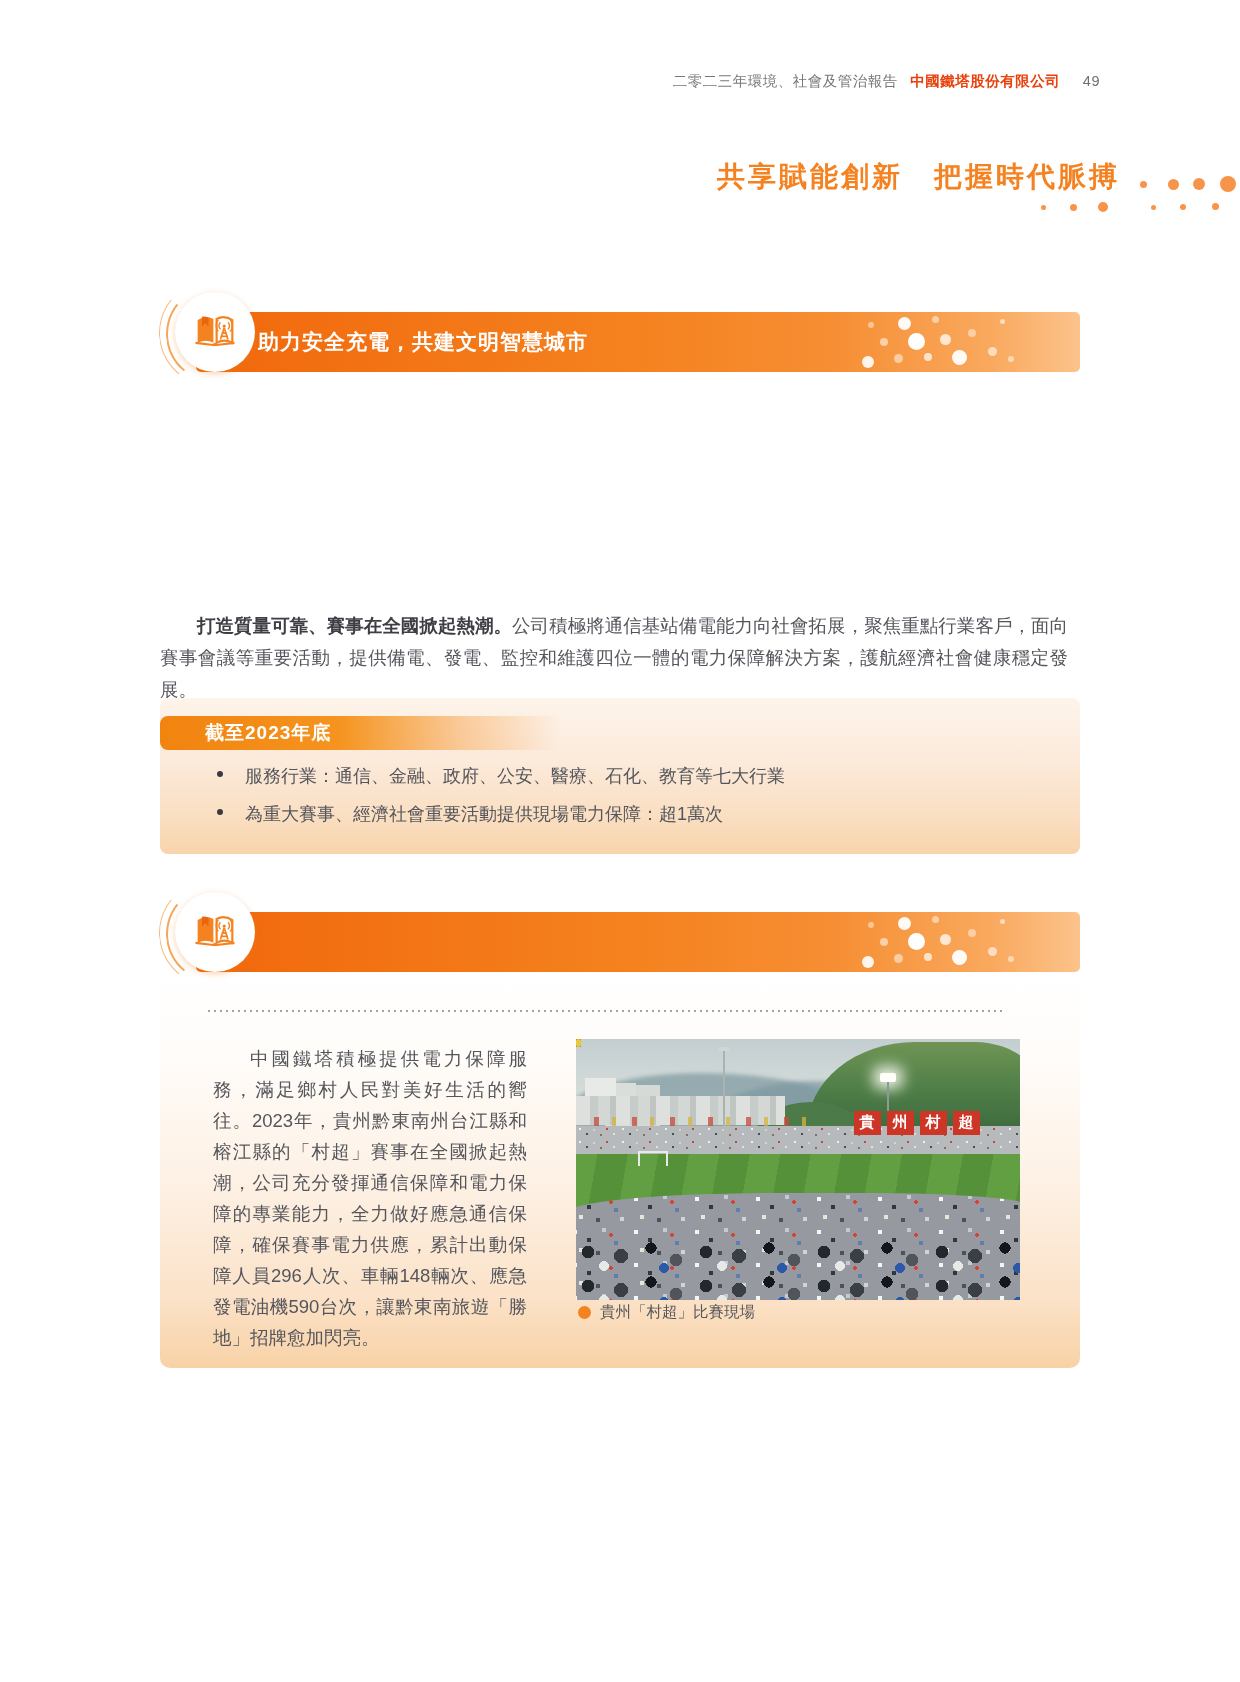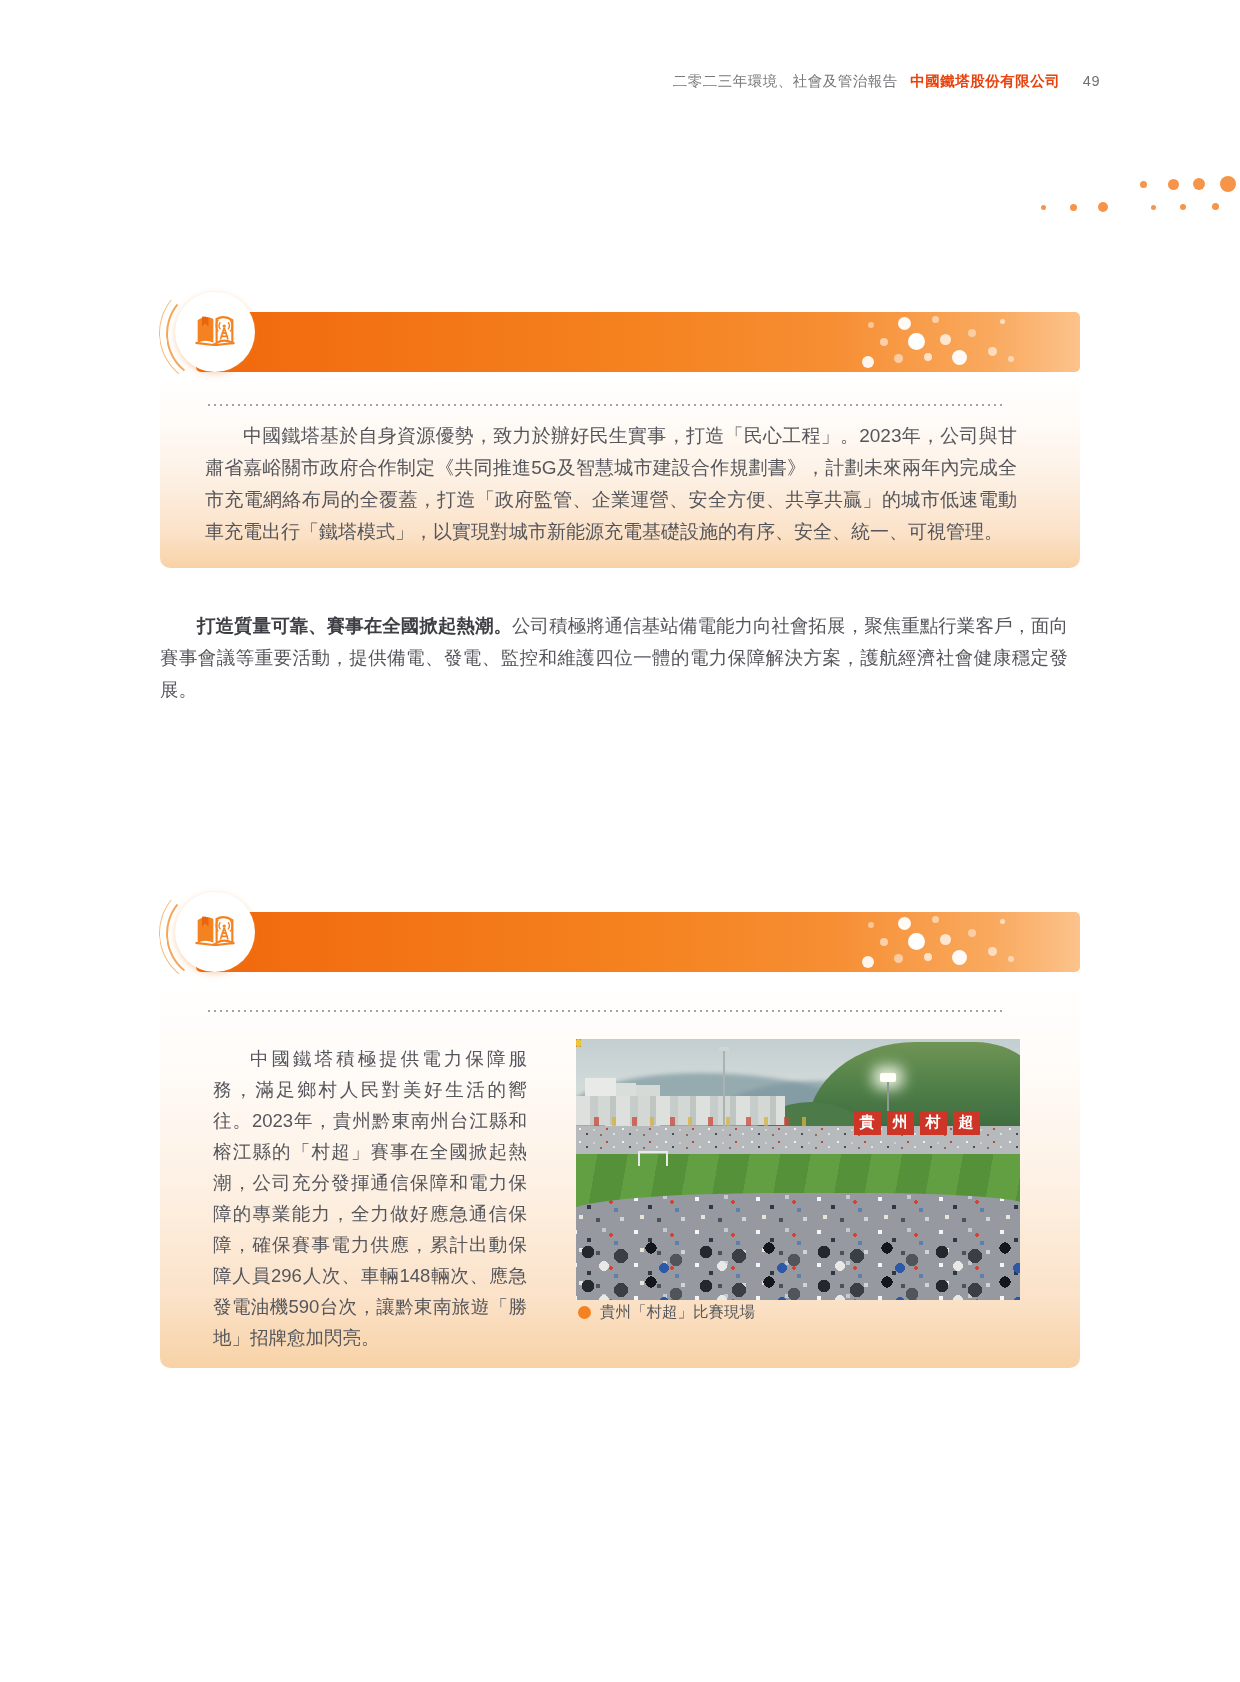--- a/index.html
+++ b/index.html
@@ -120,20 +120,21 @@
 <body>
 
 <div class="page">
 
   <header class="hdr">
     <span>二零二三年環境、社會及管治報告</span>
     <span class="company">中國鐵塔股份有限公司</span>
     <span class="pageno">49</span>
   </header>
 
+  <h1 class="section-heading">共享賦能創新　把握時代脈搏</h1>
   <div class="hdots">
     <i style="left:1140px;top:181px;width:7px;height:7px;"></i>
     <i style="left:1168px;top:179px;width:11px;height:11px;"></i>
     <i style="left:1193px;top:178px;width:12px;height:12px;"></i>
     <i style="left:1220px;top:176px;width:16px;height:16px;"></i>
     <i style="left:1041px;top:205px;width:5px;height:5px;"></i>
     <i style="left:1070px;top:204px;width:7px;height:7px;"></i>
     <i style="left:1098px;top:202px;width:10px;height:10px;"></i>
     <i style="left:1151px;top:205px;width:5px;height:5px;"></i>
     <i style="left:1180px;top:204px;width:6px;height:6px;"></i>
@@ -150,45 +151,57 @@
             <path d="M16 26 Q31 16 45 24 L45 68 Q31 60 16 68 Z" fill="#f58220"></path>
             <path d="M24 20 v18 l6 -6 6 6 V22 Q29 18 24 20 Z" fill="#e8650d"></path>
             <path d="M51 24 Q65 16 80 26 L80 68 Q65 60 51 68 Z" fill="#fff" stroke="#f58220" stroke-width="4"></path>
             <path d="M12 68 L45 72 L48 70 L51 72 L84 68" fill="none" stroke="#f58220" stroke-width="4" stroke-linejoin="round"></path>
             <path d="M65 40 L58 62 M65 40 L72 62 M60 50 L70 50 M58 56 L72 56" stroke="#f58220" stroke-width="3" fill="none"></path>
             <circle cx="65" cy="37" r="3" fill="#f58220"></circle>
             <path d="M58 30 a10 10 0 0 0 0 13 M72 30 a10 10 0 0 1 0 13 M54 26 a16 16 0 0 0 0 21 M76 26 a16 16 0 0 1 0 21" stroke="#f58220" stroke-width="2.5" fill="none"></path>
           </svg>
         </div>
       </div>
+      <h2>助力安全充電，共建文明智慧城市</h2>
       <div class="bdots">
         <i style="left:18px;top:10px;width:6px;height:6px;opacity:.45;"></i>
         <i style="left:48px;top:5px;width:13px;height:13px;opacity:.95;"></i>
         <i style="left:82px;top:4px;width:7px;height:7px;opacity:.5;"></i>
         <i style="left:150px;top:7px;width:5px;height:5px;opacity:.6;"></i>
         <i style="left:30px;top:26px;width:8px;height:8px;opacity:.55;"></i>
         <i style="left:58px;top:21px;width:17px;height:17px;opacity:1;"></i>
         <i style="left:90px;top:22px;width:11px;height:11px;opacity:.75;"></i>
         <i style="left:118px;top:17px;width:8px;height:8px;opacity:.45;"></i>
         <i style="left:12px;top:44px;width:12px;height:12px;opacity:.9;"></i>
         <i style="left:44px;top:42px;width:9px;height:9px;opacity:.5;"></i>
         <i style="left:74px;top:41px;width:8px;height:8px;opacity:.7;"></i>
         <i style="left:102px;top:38px;width:15px;height:15px;opacity:.95;"></i>
         <i style="left:138px;top:35px;width:9px;height:9px;opacity:.6;"></i>
         <i style="left:158px;top:44px;width:6px;height:6px;opacity:.5;"></i>
       </div>
     </div>
-    <div class="panel panel1">
-      <div class="dotline"></div>
-      <p class="body-text">中國鐵塔基於自身資源優勢，致力於辦好民生實事，打造「民心工程」。2023年，公司與甘肅省嘉峪關市政府合作制定《共同推進5G及智慧城市建設合作規劃書》，計劃未來兩年內完成全市充電網絡布局的全覆蓋，打造「政府監管、企業運營、安全方便、共享共贏」的城市低速電動車充電出行「鐵塔模式」，以實現對城市新能源充電基礎設施的有序、安全、統一、可視管理。</p>
-    </div>
   </section>
 
   <p class="lead-para"><strong>打造質量可靠、賽事在全國掀起熱潮。</strong><span>公司積極將通信基站備電能力向社會拓展，聚焦重點行業客戶，面向賽事會議等重要活動，提供備電、發電、監控和維護四位一體的電力保障解決方案，護航經濟社會健康穩定發展。</span></p>
 
+  <section class="stats-panel">
+    <div class="stats-tab">
+      <span>截至2023年底</span>
+    </div>
+    <ul class="stats-list">
+      <li>
+        <span class="blt"></span>
+        <span>服務行業：通信、金融、政府、公安、醫療、石化、教育等七大行業</span>
+      </li>
+      <li>
+        <span class="blt"></span>
+        <span>為重大賽事、經濟社會重要活動提供現場電力保障：超1萬次</span>
+      </li>
+    </ul>
+  </section>
 
   <section class="case" style="top:912px;">
     <div class="banner">
       <div class="rip rip1"></div>
       <div class="rip rip2"></div>
       <div class="icon-wrap">
         <div class="icon-circ">
           <svg width="52" height="52" viewBox="0 0 96 96">
             <path d="M16 26 Q31 16 45 24 L45 68 Q31 60 16 68 Z" fill="#f58220"></path>
             <path d="M24 20 v18 l6 -6 6 6 V22 Q29 18 24 20 Z" fill="#e8650d"></path>

